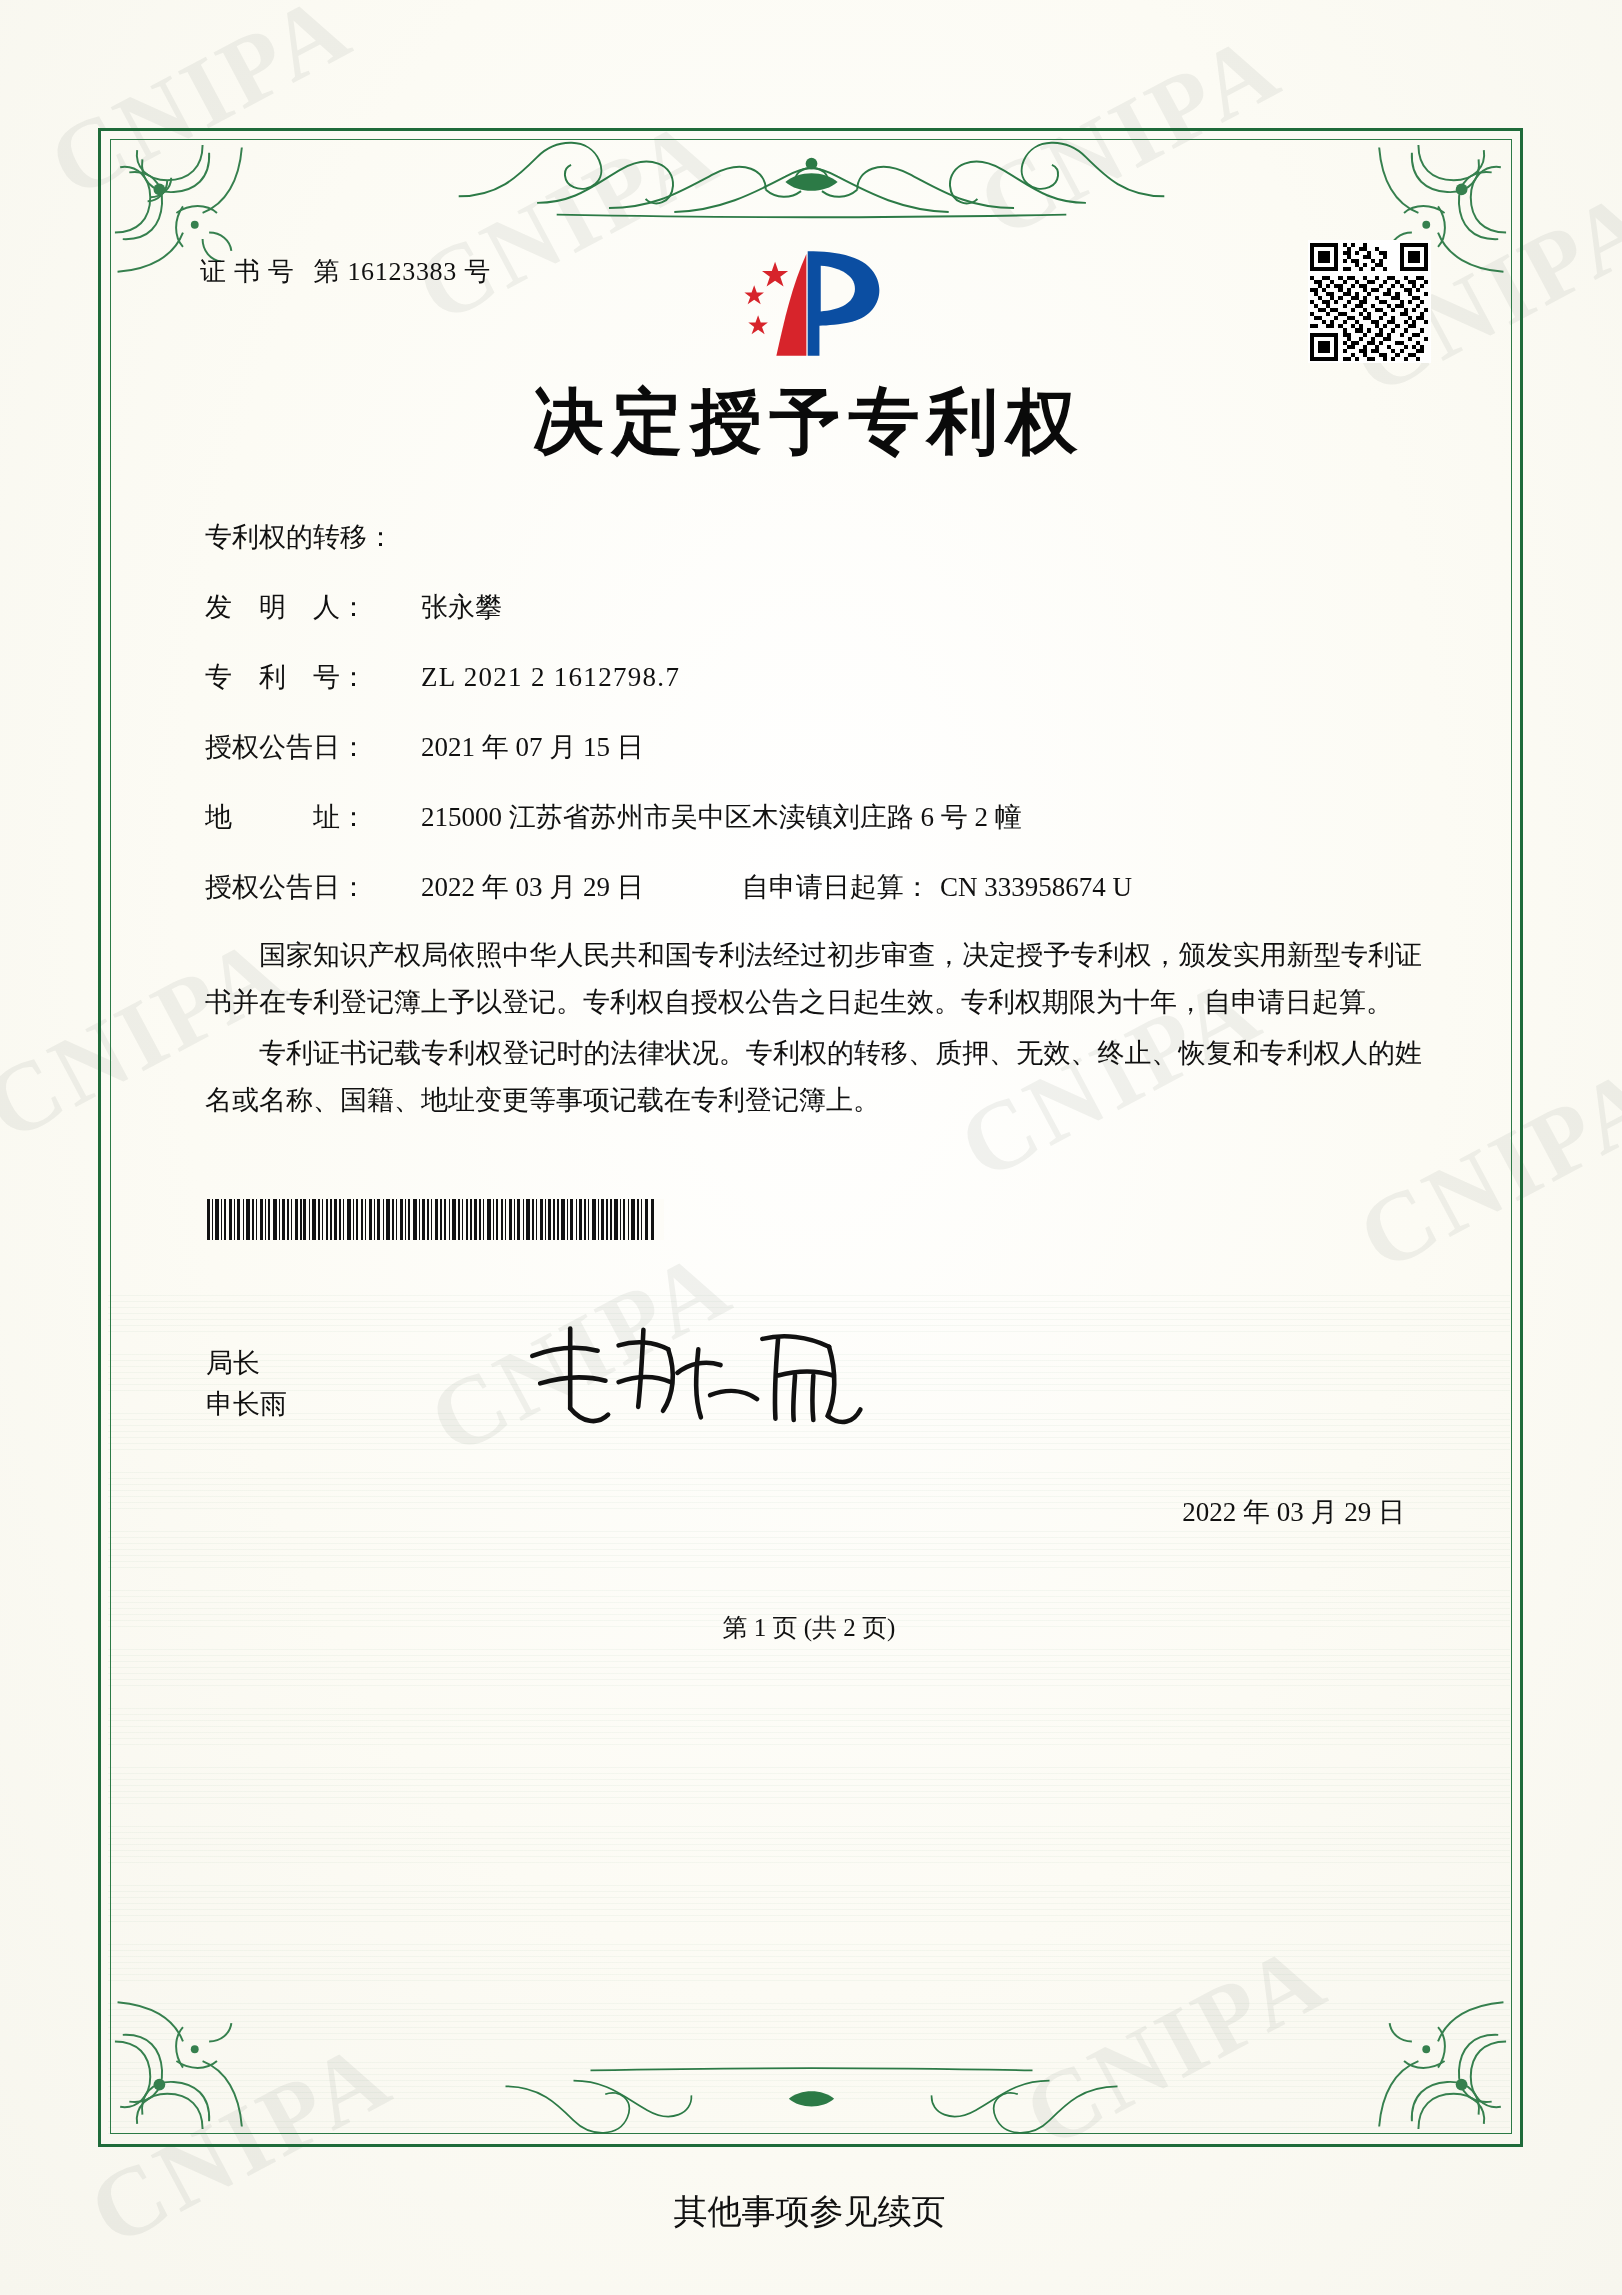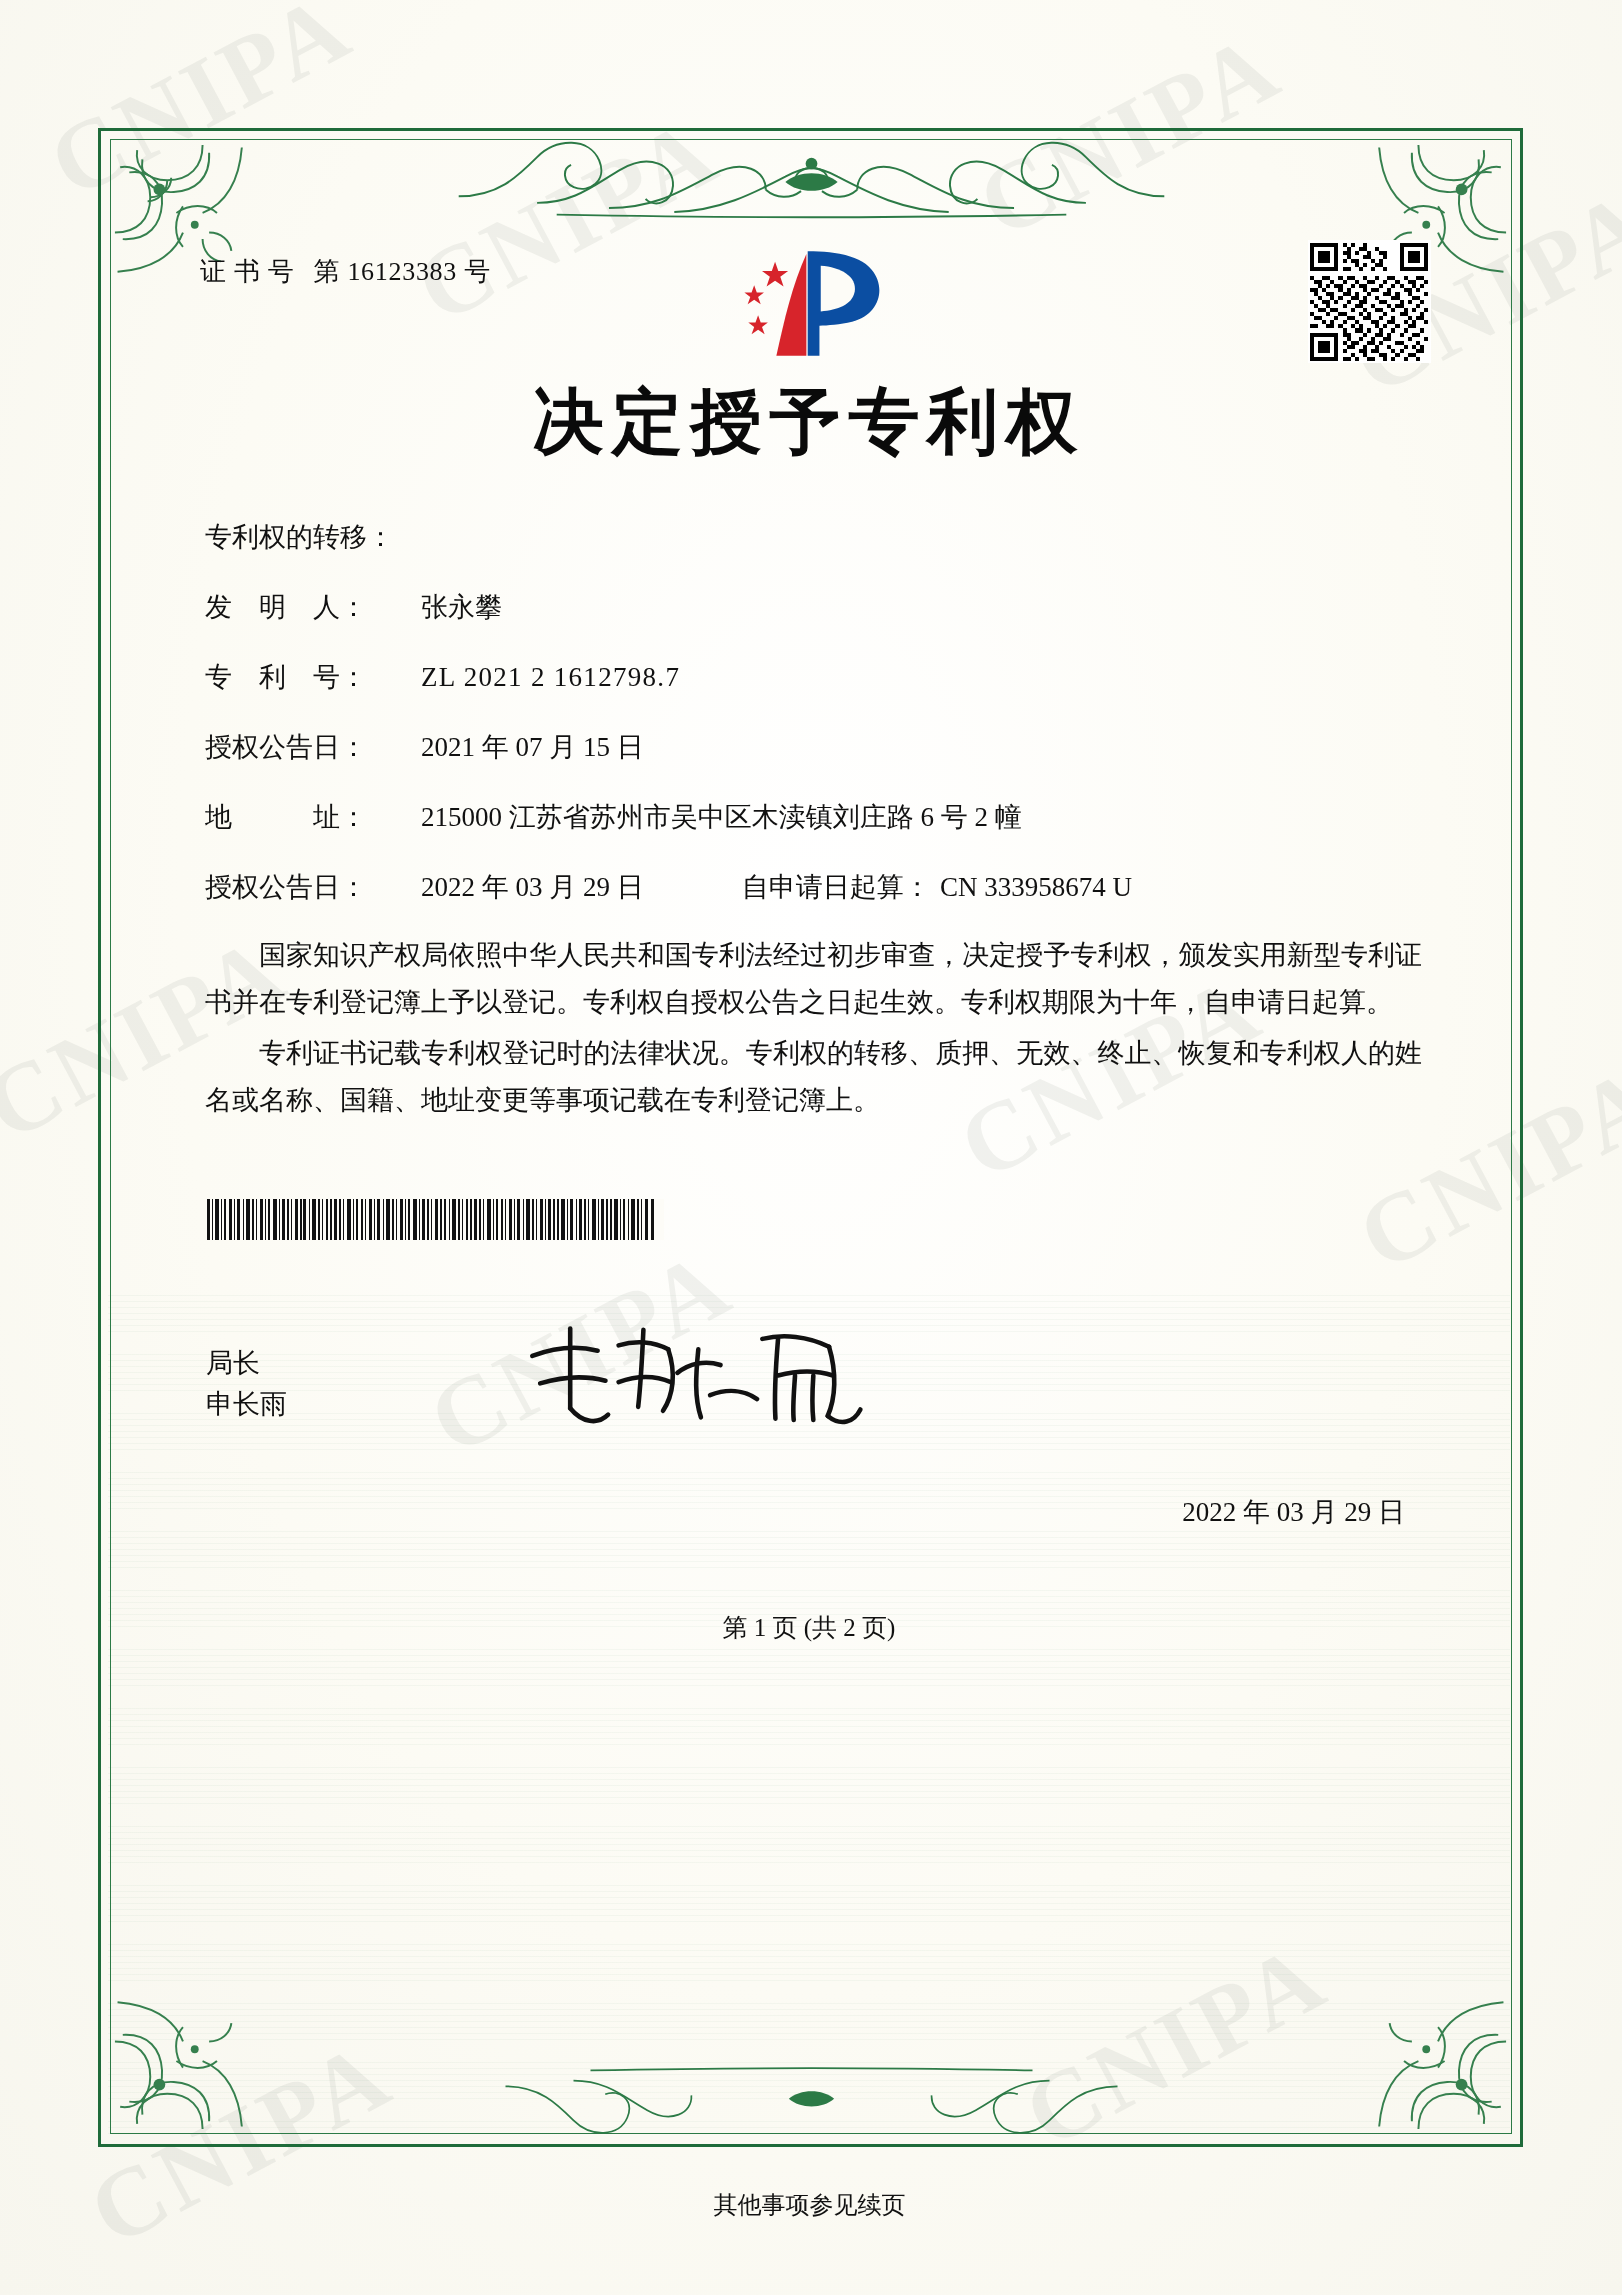--- a/index.html
+++ b/index.html
@@ -266,21 +266,21 @@
     font-size: 25px;
     color: #111;
   }
 
   .footer-note {
     position: absolute;
     left: 0;
     right: 4px;
     top: 2189px;
     text-align: center;
-    font-size: 24px;
+    font-size: 34px;
     color: #111;
     font-weight: 500;
   }
 </style>
 </head>
 <body>
 
 <div class="page">
 
   <div class="watermarks">

